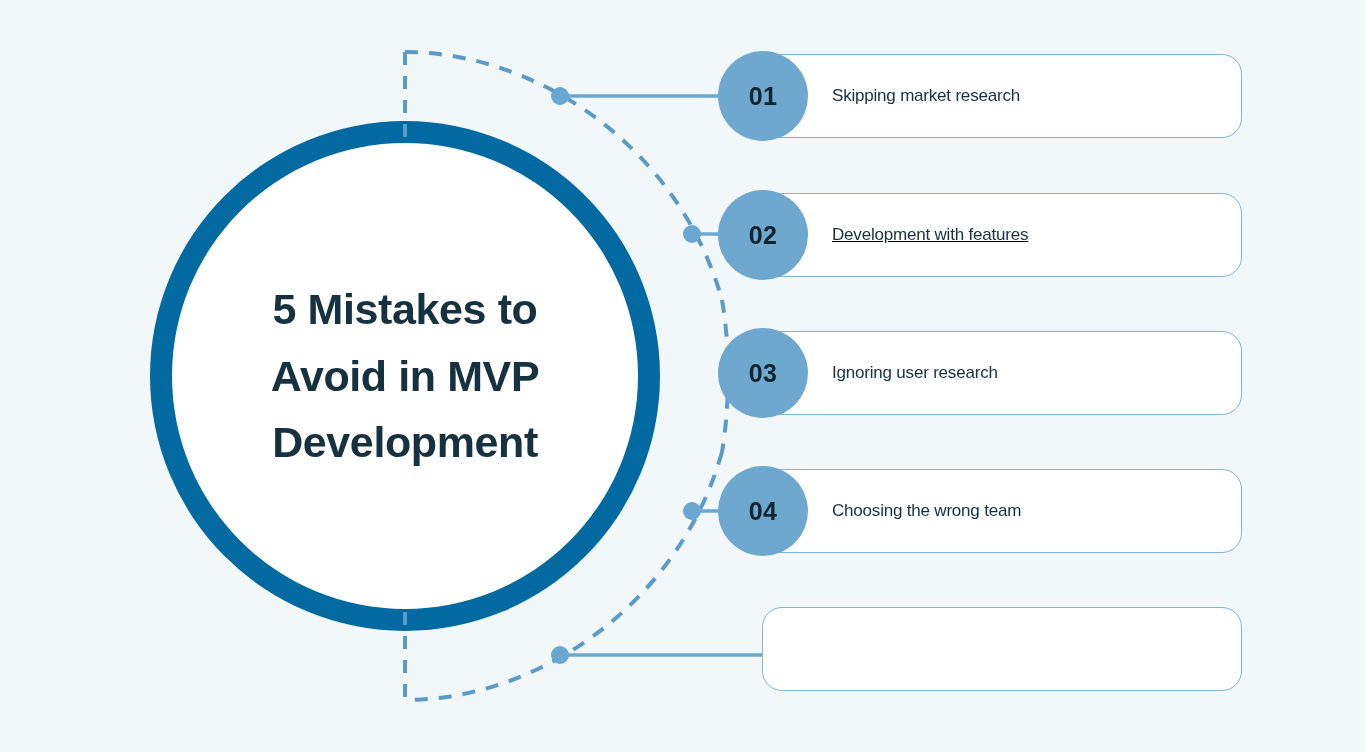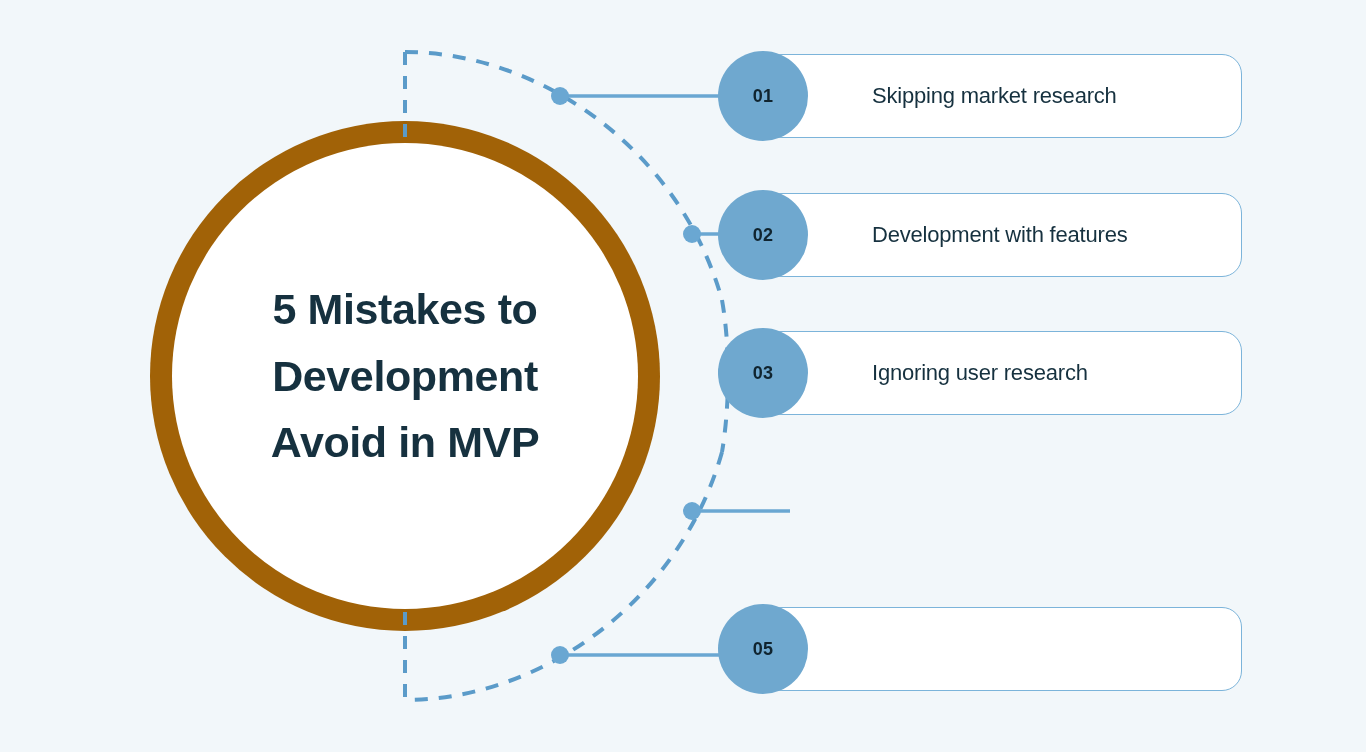--- a/index.html
+++ b/index.html
@@ -11,21 +11,21 @@
     position:relative;
   }
   #stage{position:absolute;inset:0;width:1366px;height:752px;}
 
   
   #hub{
     position:absolute;
     left:150px; top:121px;
     width:510px; height:510px;
     border-radius:50%;
-    background:#a16207;
+    background:#0369a1;
     display:flex;align-items:center;justify-content:center;
   }
   #hub-inner{
     width:466px;height:466px;border-radius:50%;
     background:#ffffff;
     display:flex;align-items:center;justify-content:center;
   }
   #hub-title{
     width:400px;
     text-align:center;
@@ -59,45 +59,45 @@
   }
   .badge{
     position:absolute;
     left:-44px;
     top:-3px;
     width:90px;height:90px;
     border-radius:50%;
     background:#6fa8cf;
     display:flex;align-items:center;justify-content:center;
     color:#10242f;
-    font-size:18px;
+    font-size:25px;
     font-weight:700;
     letter-spacing:0.3px;
   }
   .label{
     position:relative;
-    margin-left:110px;
+    margin-left:70px;
     color:#16313f;
-    font-size:22px;
+    font-size:17px;
     font-weight:400;
     letter-spacing:-0.2px;
     white-space:nowrap;
   }
 </style>
 </head>
 <body>
 
 <div id="stage">
 
   <div id="hub">
     <div id="hub-inner">
       <div id="hub-title">
         <div>5 Mistakes to</div>
+        <div>Avoid in MVP</div>
         <div>Development</div>
-        <div>Avoid in MVP</div>
       </div>
     </div>
   </div>
 
   <svg id="links" viewBox="0 0 1366 752">
 
     <path d="M405,52 L405,140" fill="none" stroke="#5b9bc9" stroke-width="4" stroke-dasharray="13 11" stroke-linecap="butt"></path>
 
     <path d="M405,52 C540,52 680,150 722,300" fill="none" stroke="#5b9bc9" stroke-width="4" stroke-dasharray="13 11" stroke-linecap="butt"></path>
 
@@ -119,31 +119,35 @@
     <circle cx="692" cy="511" r="9" fill="#6aa7d2"></circle>
     <circle cx="560" cy="655" r="9" fill="#6aa7d2"></circle>
   </svg>
 
   <div class="row" style="top:54px;">
     <div class="card"></div>
     <div class="badge">01</div>
     <div class="label">Skipping market research</div>
   </div>
 
-  <div class="row" style="top:193px;">
+  <div class="row" style="top:193px;text-decoration:underline;">
     <div class="card"></div>
     <div class="badge">02</div>
     <div class="label">Development with features</div>
   </div>
 
   <div class="row" style="top:331px;">
     <div class="card"></div>
     <div class="badge">03</div>
     <div class="label">Ignoring user research</div>
   </div>
 
+  <div class="row" style="top:469px;">
+    <div class="card"></div>
+    <div class="badge">04</div>
+    <div class="label">Choosing the wrong team</div>
+  </div>
 
   <div class="row" style="top:607px;">
     <div class="card"></div>
-    <div class="badge">05</div>
   </div>
 
 </div>
 
 </body></html>

